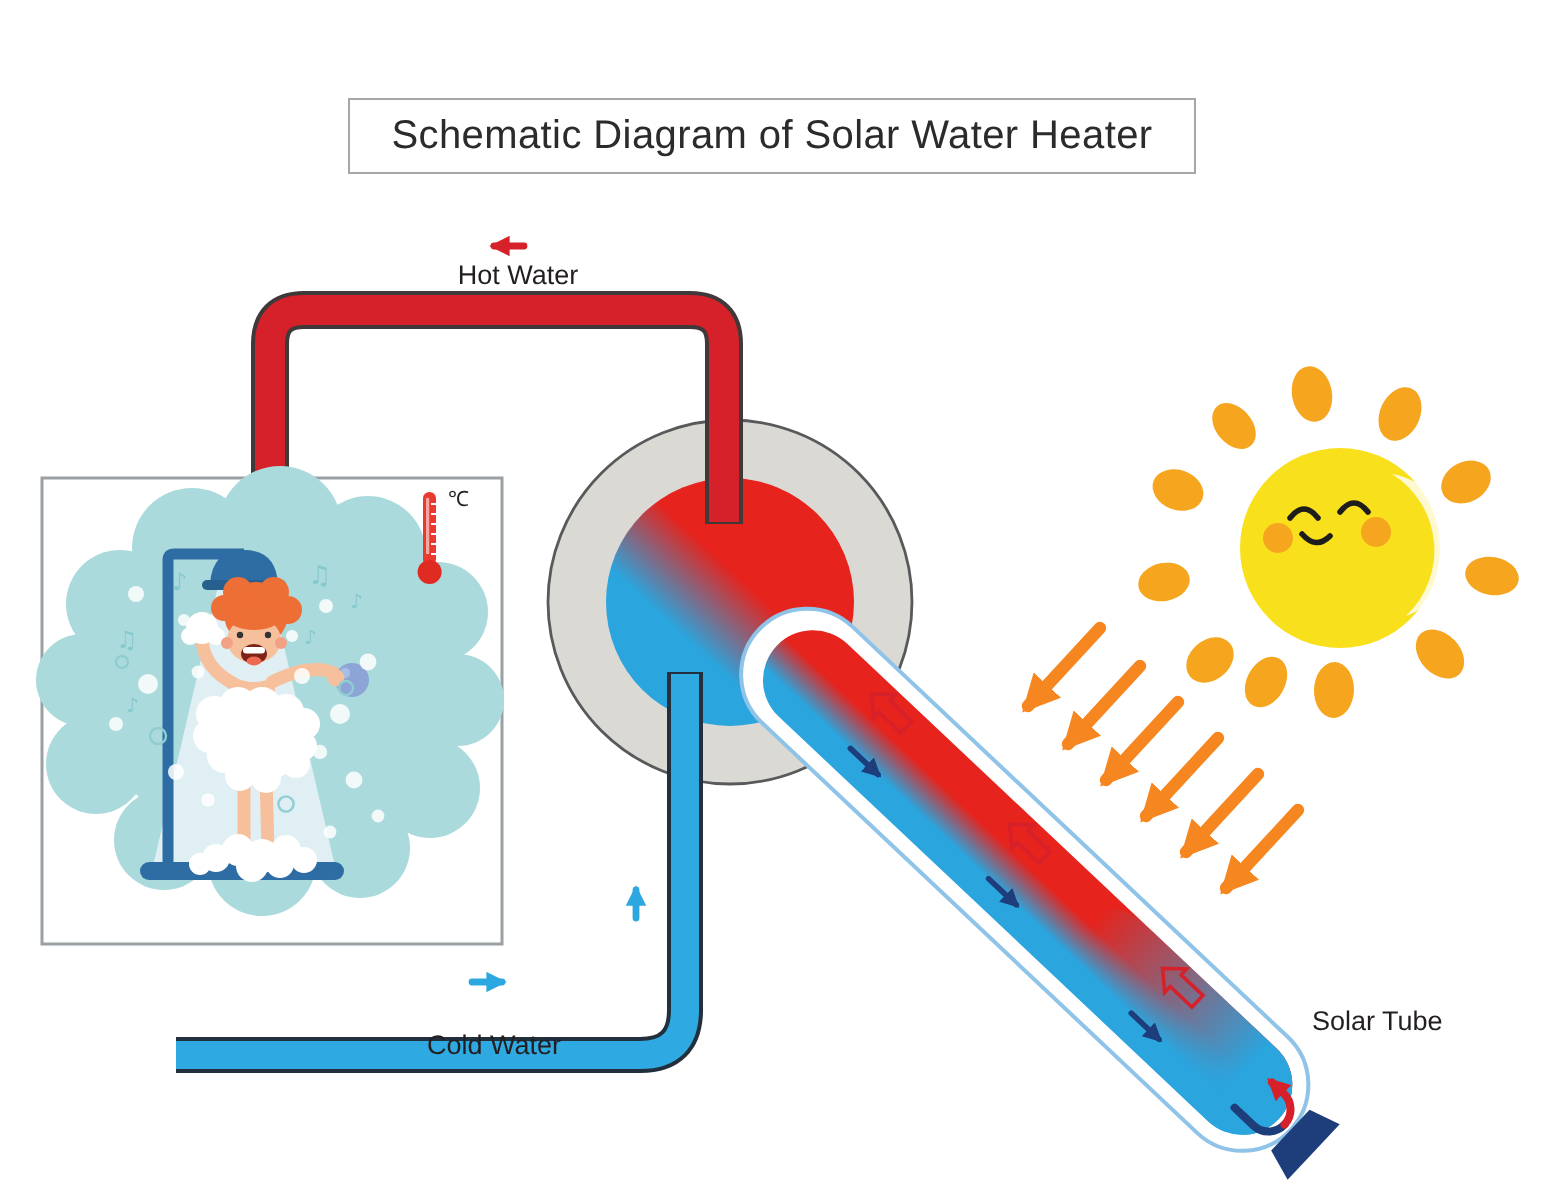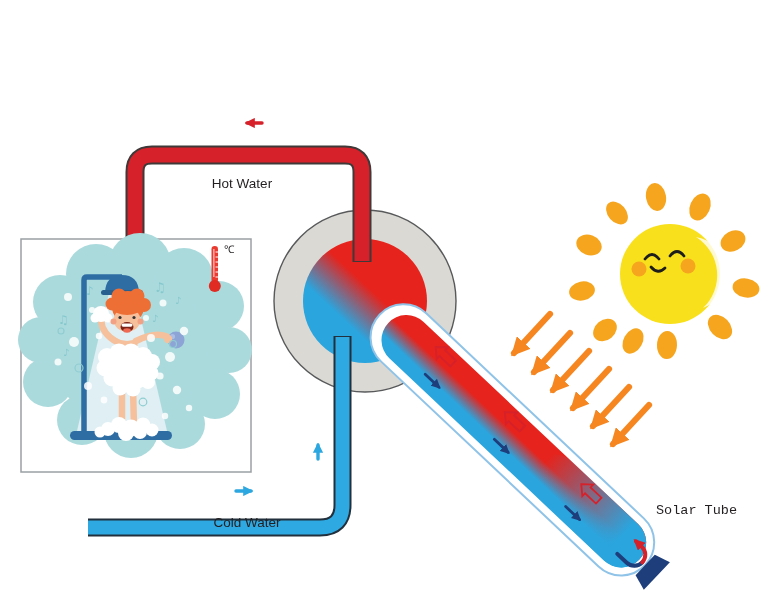--- a/index.html
+++ b/index.html
@@ -257,18 +257,21 @@
             <line x1="215.5" y1="277" x2="218" y2="277"></line>
       </g>
     </g>
   </g>
 
   <line x1="262" y1="123" x2="247" y2="123" stroke="#d6212a" stroke-width="3.4" stroke-linecap="round" marker-end="url(#mRed)"></line>
   <line x1="236" y1="491" x2="251" y2="491" stroke="#2da7e0" stroke-width="3.4" stroke-linecap="round" marker-end="url(#mBlue)"></line>
   <line x1="318" y1="459" x2="318" y2="445" stroke="#2da7e0" stroke-width="3.4" stroke-linecap="round" marker-end="url(#mBlue)"></line>
 </svg>
 
-<div class="lbl center" style="left:196px;top:131px;width:92px;margin-top:46px;">Hot Water</div>
+<div class="title-box">
+  <span>Schematic Diagram of Solar Water Heater</span>
+</div>
+<div class="lbl center" style="left:213px;top:131px;width:92px;">Hot Water</div>
 <div class="lbl center" style="left:201px;top:516px;width:92px;">Cold Water</div>
-<div class="lbl" style="left:656px;top:504px;font-family:Liberation Mono, monospace;">Solar Tube</div>
+<div class="lbl" style="left:656px;top:504px;">Solar Tube</div>
 <div class="deg" style="left:224px;top:242px;">℃</div>
 
 </div>
 
 </body></html>

